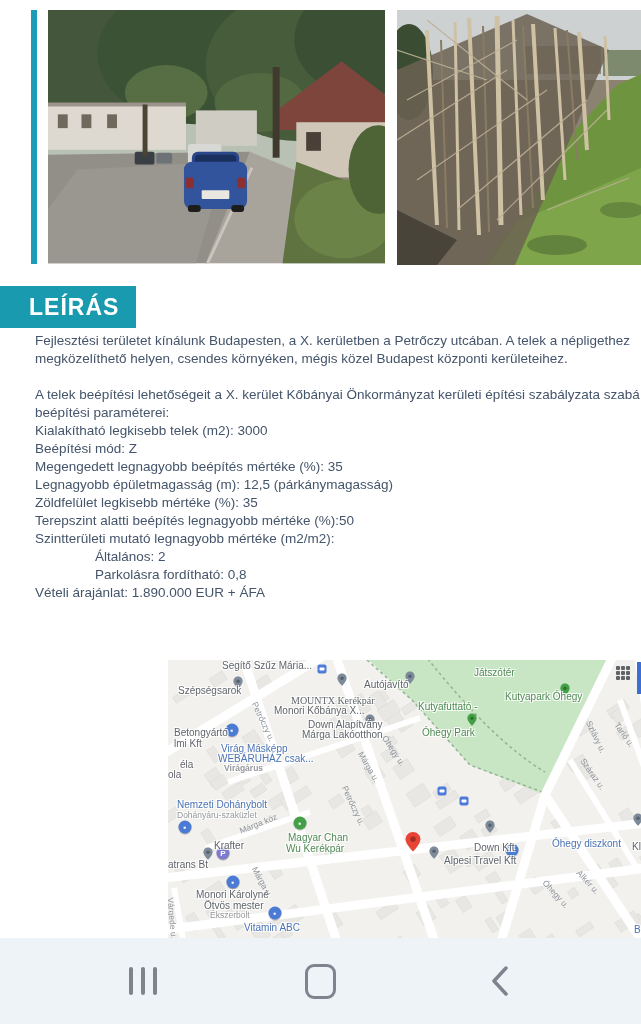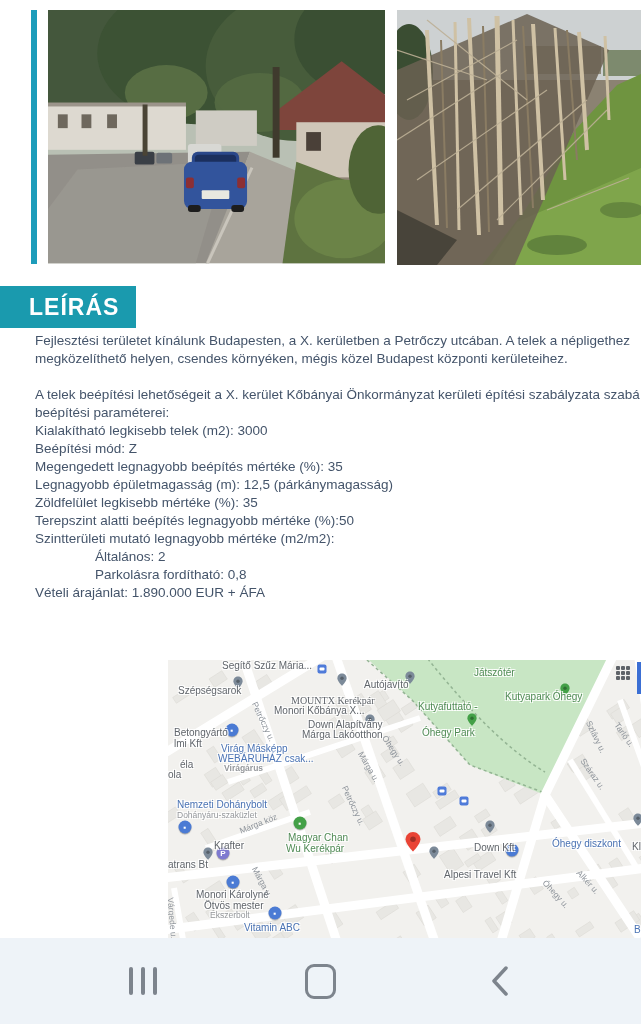--- a/index.html
+++ b/index.html
@@ -393,21 +393,21 @@
         <div class="mlabel shop" style="left: 50px; top: 94px;">WEBÁRUHÁZ csak...</div>
         <div class="mlabel sub" style="left: 56px; top: 104px; font-weight: bold;">Virágárus</div>
         <div class="mlabel poi" style="left: 12px; top: 100px;">éla</div>
         <div class="mlabel poi" style="left: 0px; top: 110px;">ola</div>
         <div class="mlabel shop" style="left: 9px; top: 140px;">Nemzeti Dohánybolt</div>
         <div class="mlabel sub" style="left: 9px; top: 151px;">Dohányáru-szaküzlet</div>
         <div class="mlabel poi" style="left: 46px; top: 181px;">Krafter</div>
         <div class="mlabel poi" style="left: 0px; top: 200px;">atrans Bt</div>
         <div class="mlabel park" style="left: 120px; top: 173px;">Magyar Chan</div>
         <div class="mlabel park" style="left: 118px; top: 184px;">Wu Kerékpár</div>
-        <div class="mlabel poi" style="left: 276px; top: 210px;">Alpesi Travel Kft</div>
+        <div class="mlabel poi" style="left: 276px; top: 196px;">Alpesi Travel Kft</div>
         <div class="mlabel poi" style="left: 306px; top: 183px;">Down Kft</div>
         <div class="mlabel shop" style="left: 352px; top: 179px; margin-left: 32px;">Óhegy diszkont</div>
         <div class="mlabel poi" style="left: 464px; top: 182px;">Kla</div>
         <div class="mlabel poi" style="left: 28px; top: 230px;">Monori Károlyné</div>
         <div class="mlabel poi" style="left: 36px; top: 241px;">Ötvös mester</div>
         <div class="mlabel sub" style="left: 42px; top: 251px;">Ékszerbolt</div>
         <div class="mlabel shop" style="left: 76px; top: 263px;">Vitamin ABC</div>
         <div class="mlabel shop" style="left: 466px; top: 265px;">B</div>
         <div class="mlabel street" style="left: 86px; top: 38px; transform: rotate(65deg);">Petrőczy u.</div>
         <div class="mlabel street" style="left: 176px; top: 122px; transform: rotate(65deg);">Petrőczy u.</div>

